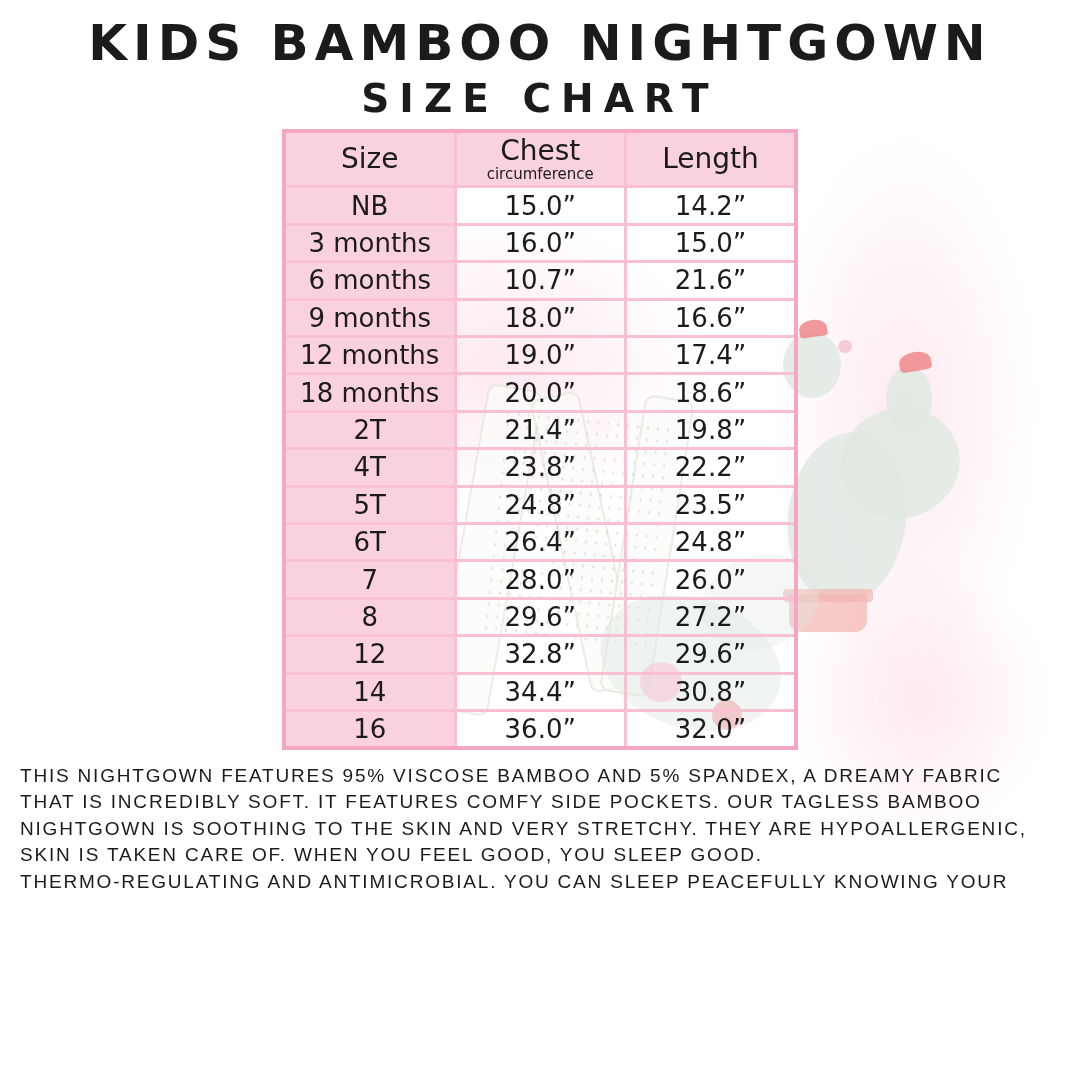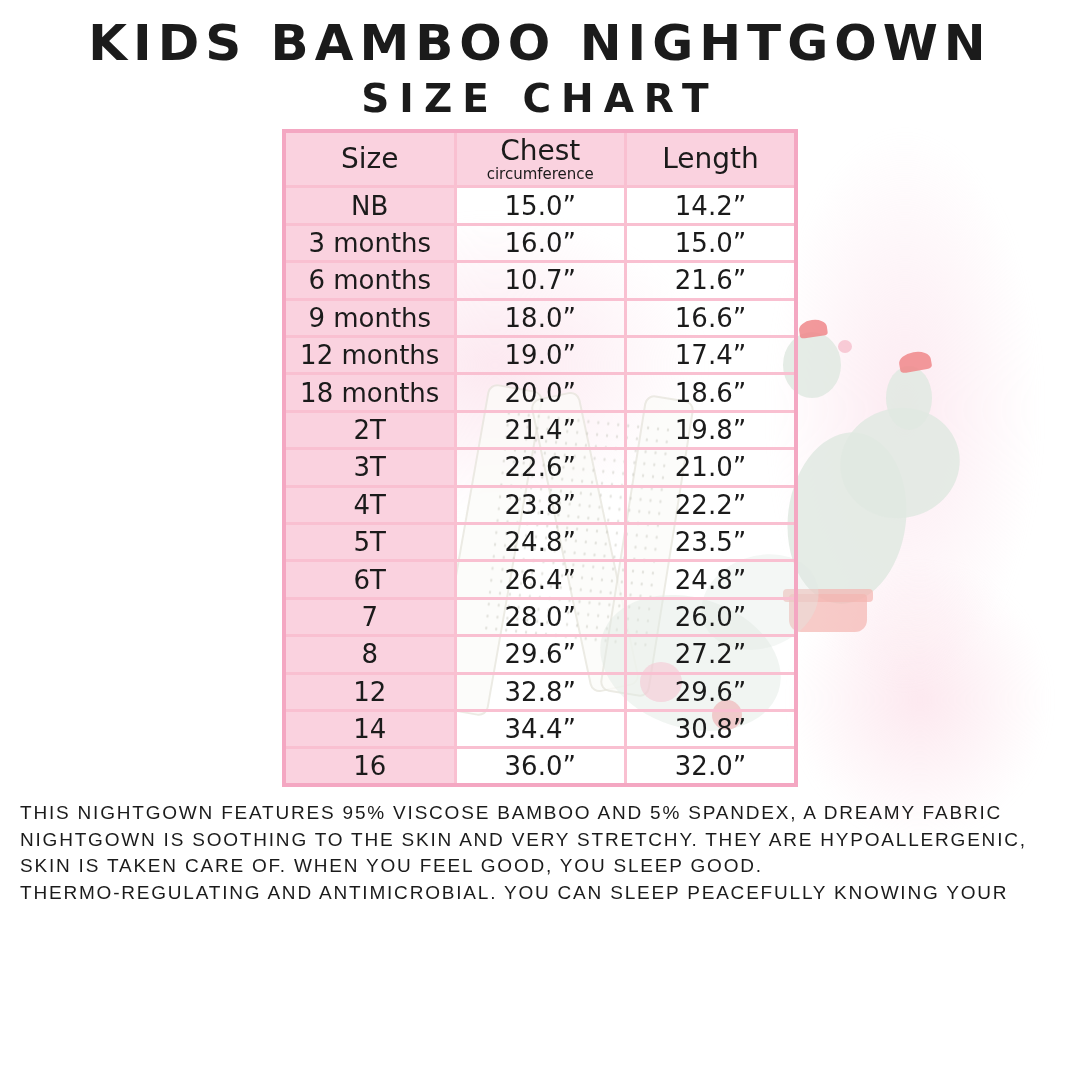--- a/index.html
+++ b/index.html
@@ -144,25 +144,20 @@
       <td class="size-cell">18 months</td>
       <td>20.0”</td>
       <td>18.6”</td>
     </tr>
         <tr>
       <td class="size-cell">2T</td>
       <td>21.4”</td>
       <td>19.8”</td>
     </tr>
         <tr>
-      <td class="size-cell">3T</td>
-      <td>22.6”</td>
-      <td>21.0”</td>
-    </tr>
-        <tr>
       <td class="size-cell">4T</td>
       <td>23.8”</td>
       <td>22.2”</td>
     </tr>
         <tr>
       <td class="size-cell">5T</td>
       <td>24.8”</td>
       <td>23.5”</td>
     </tr>
         <tr>
@@ -193,18 +188,19 @@
         <tr>
       <td class="size-cell">16</td>
       <td>36.0”</td>
       <td>32.0”</td>
     </tr>
       </tbody>
   </table>
 
   <div class="desc" id="desc">
       <div>THIS NIGHTGOWN FEATURES 95% VISCOSE BAMBOO AND 5% SPANDEX, A DREAMY FABRIC</div>
+      <div>THAT IS INCREDIBLY SOFT. IT FEATURES COMFY SIDE POCKETS. OUR TAGLESS BAMBOO</div>
       <div>NIGHTGOWN IS SOOTHING TO THE SKIN AND VERY STRETCHY. THEY ARE HYPOALLERGENIC,</div>
       <div>SKIN IS TAKEN CARE OF. WHEN YOU FEEL GOOD, YOU SLEEP GOOD.</div>
       <div>THERMO-REGULATING AND ANTIMICROBIAL. YOU CAN SLEEP PEACEFULLY KNOWING YOUR</div>
     </div>
 
 </div>
 
 </body></html>

